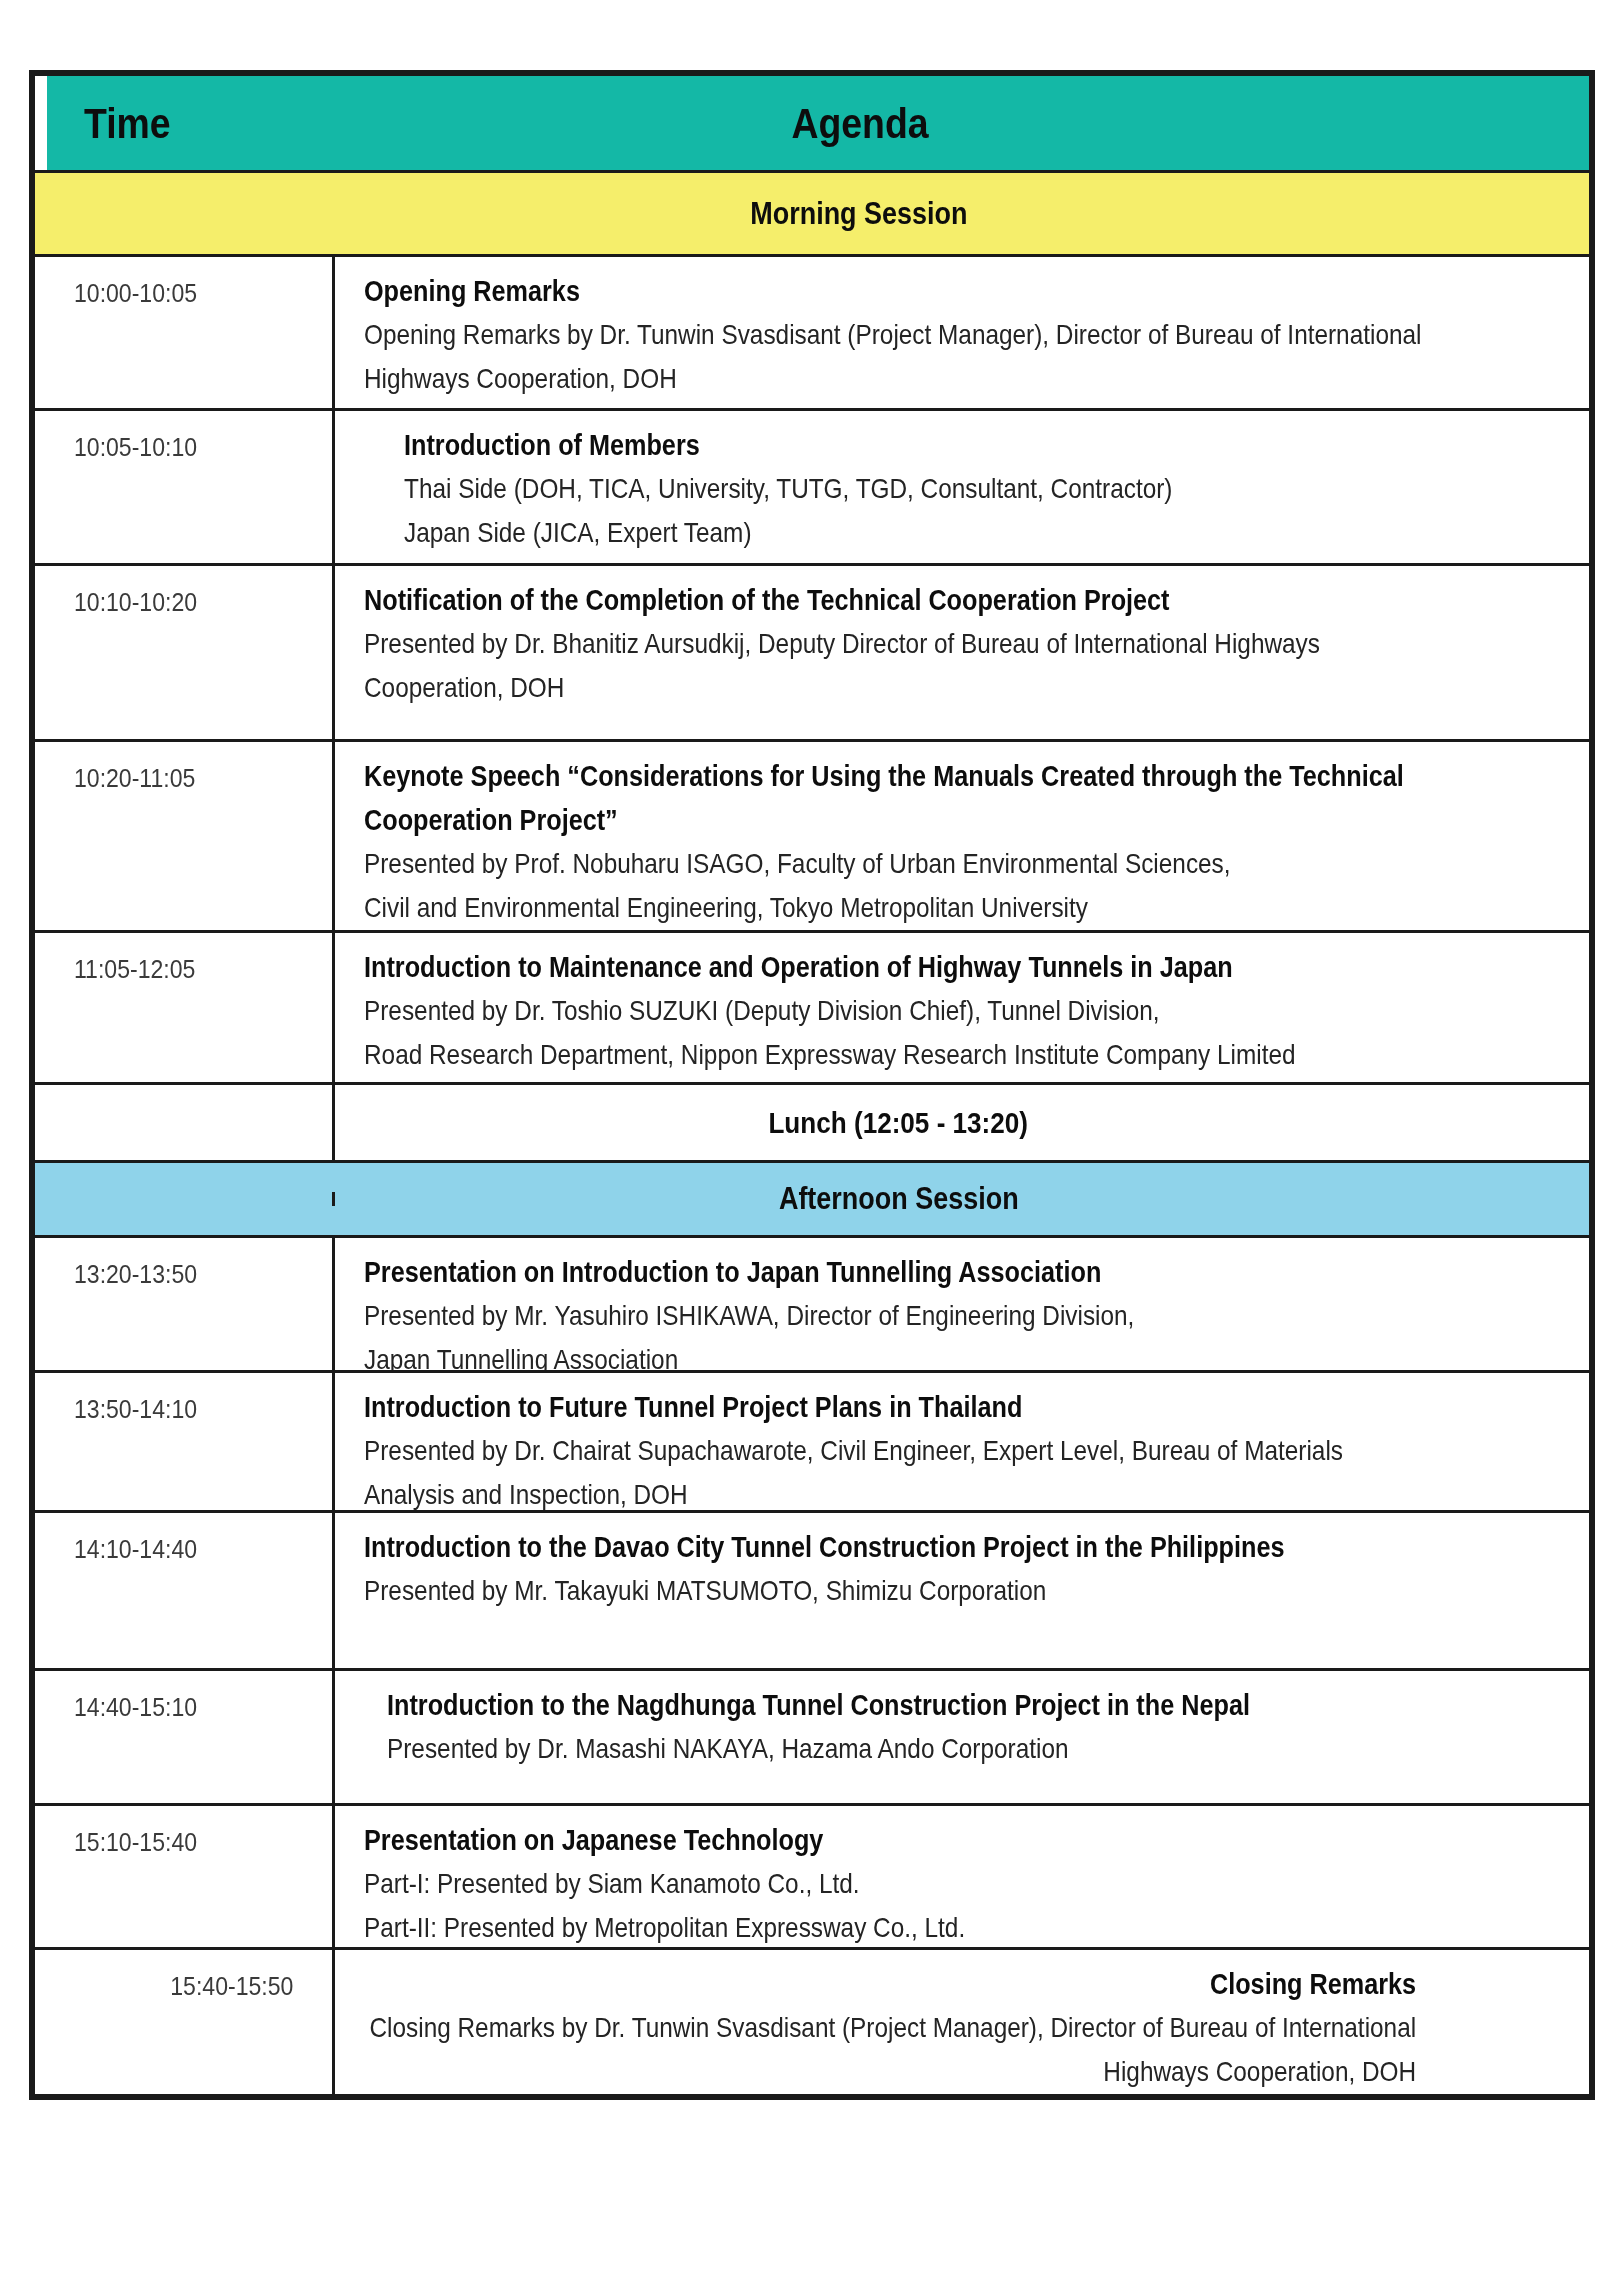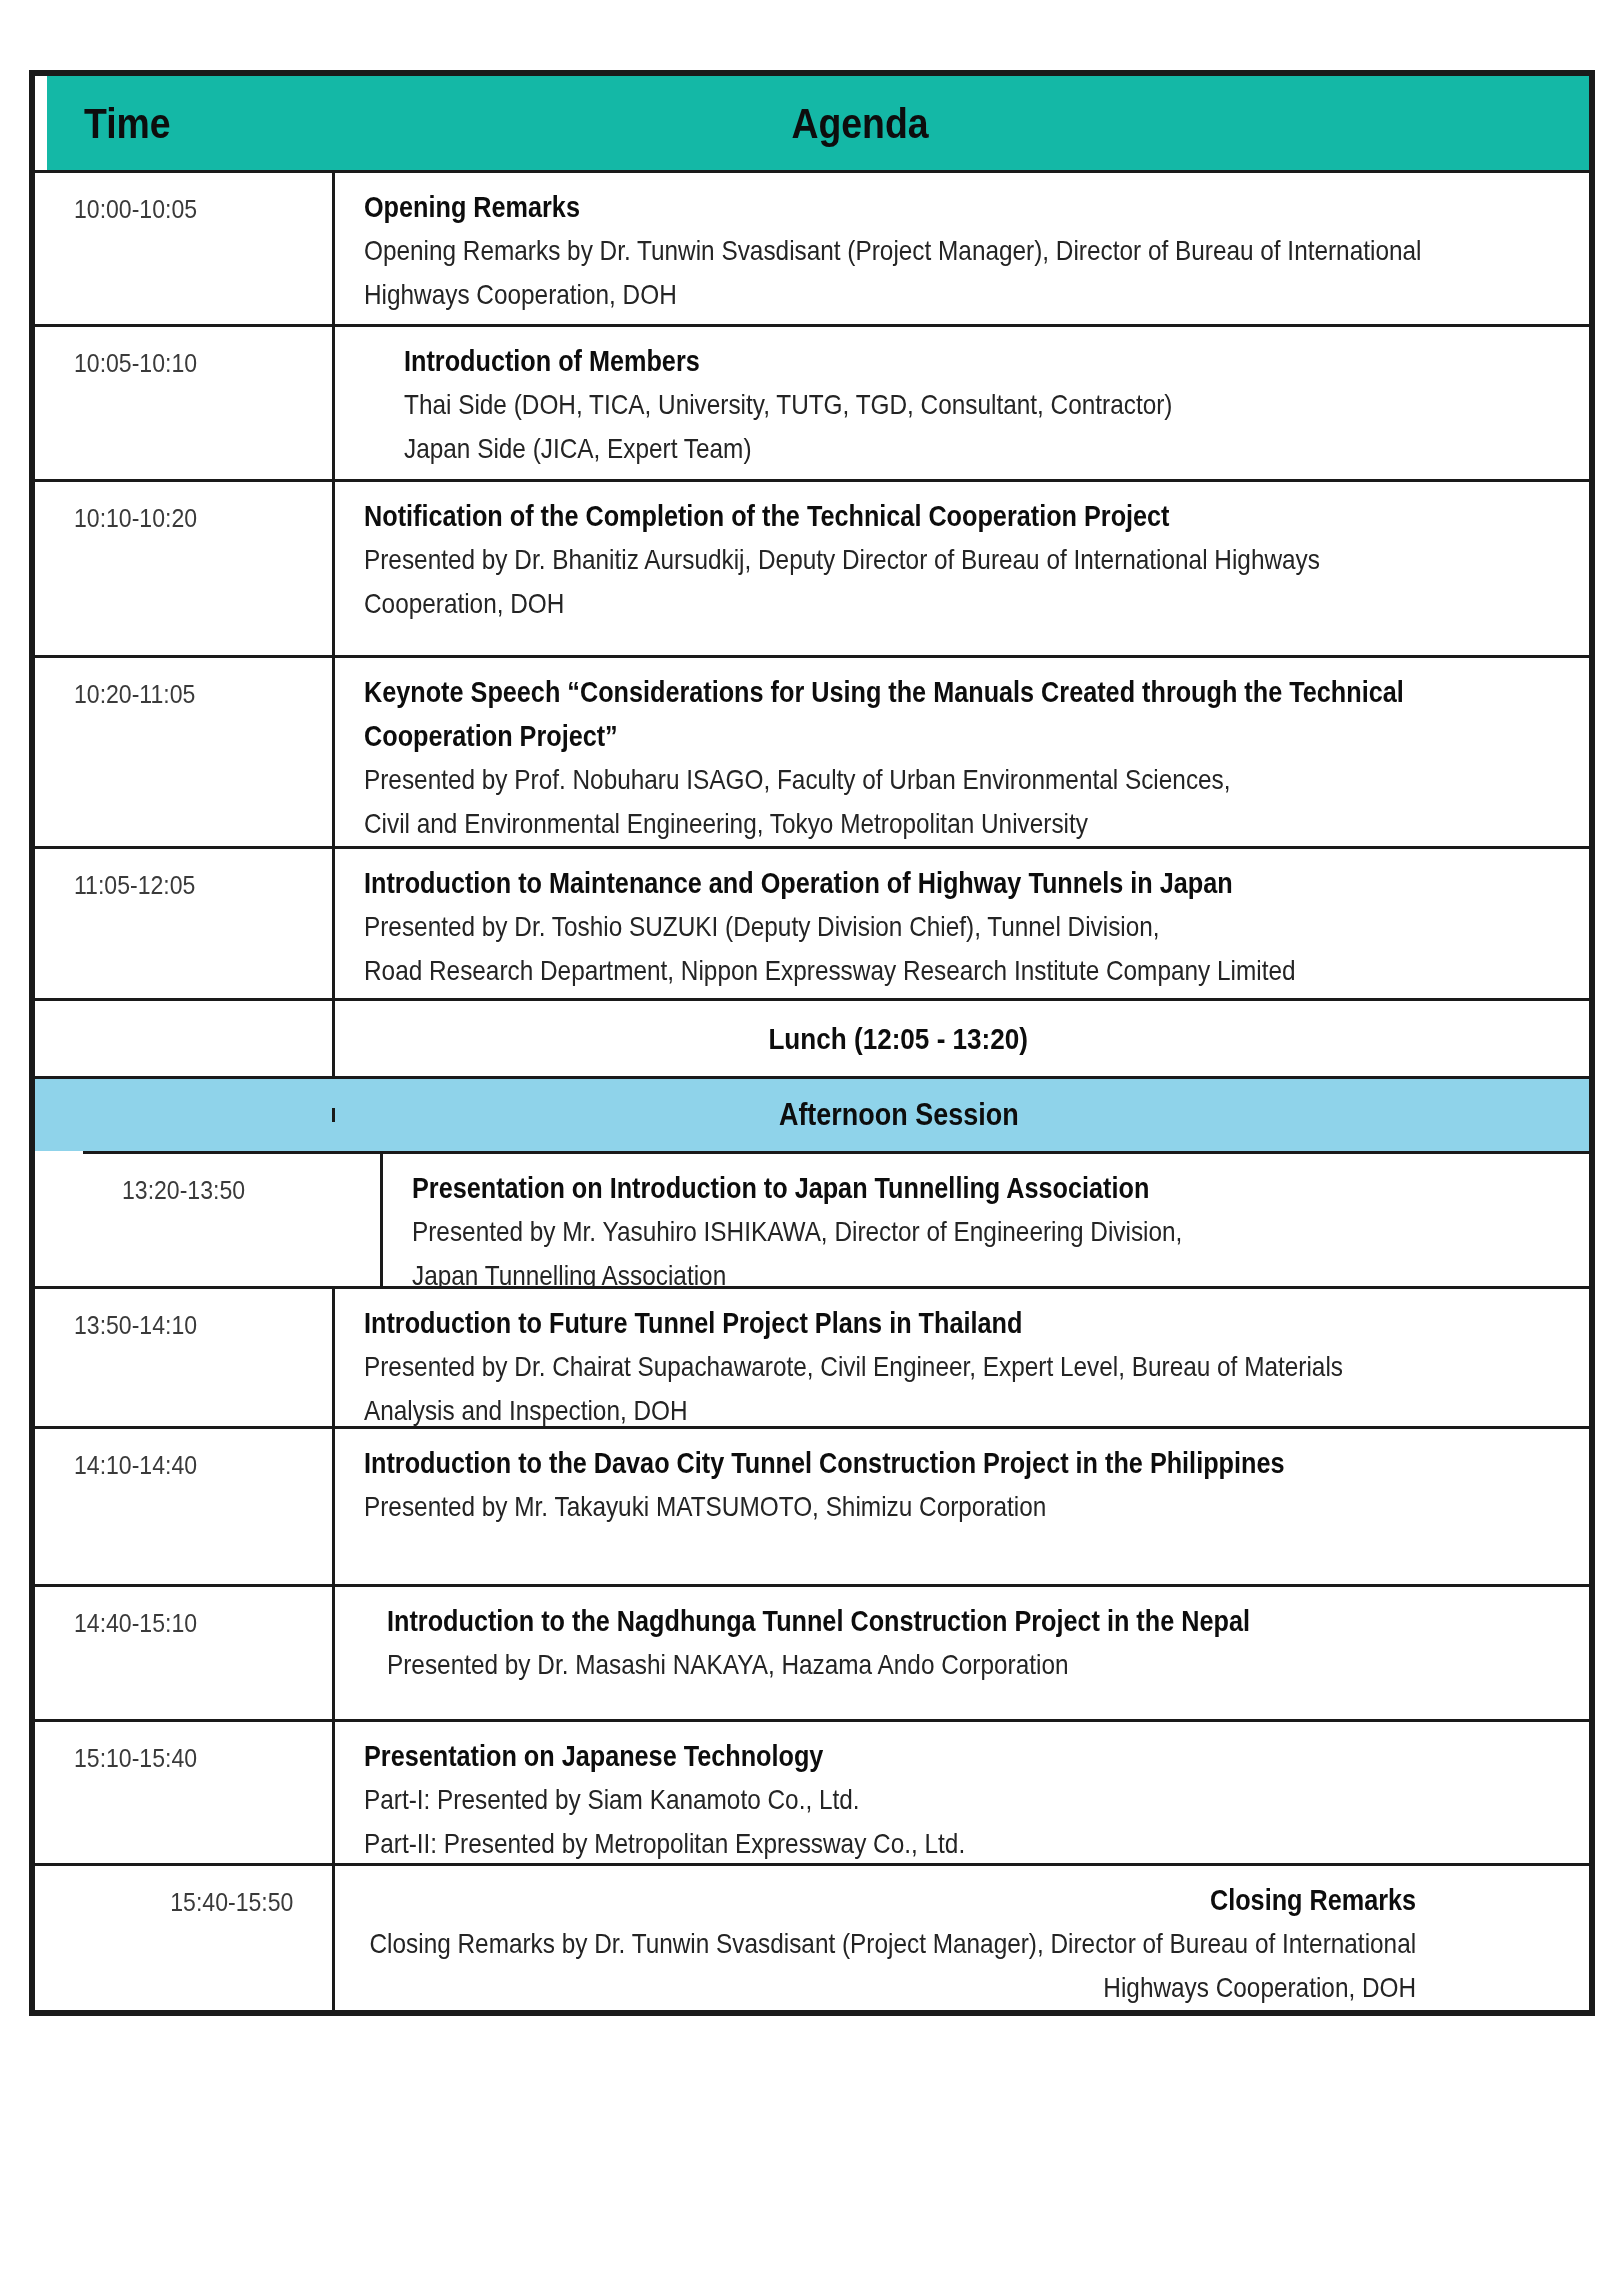--- a/index.html
+++ b/index.html
@@ -17,21 +17,21 @@
     border:6.9px solid var(--line);box-sizing:border-box;background:#ffffff;
   }
   .row{display:flex;border-top:3.9px solid var(--line);box-sizing:border-box;overflow:hidden;}
   .row.first{border-top:0;}
   
   .rh-header{height:94px;}
   .rh-morning{height:84px;}
   .rh-i0{height:154px;} .rh-i1{height:155px;gap:40px;} .rh-i2{height:176px;}
   .rh-i3{height:191px;} .rh-i4{height:152px;}
   .rh-lunch{height:78px;} .rh-afternoon{height:75px;}
-  .rh-i5{height:135px;margin-left:48px;} .rh-i6{height:140px;} .rh-i7{height:158px;}
+  .rh-i5{height:135px;} .rh-i6{height:140px;} .rh-i7{height:158px;}
   .rh-i8{height:135px;gap:23px;} .rh-i9{height:144px;} .rh-i10{height:147px;text-align:right;}
 
   
   .header-row{position:relative;}
   .header-time{
     position:absolute;left:37px;top:50%;transform:translateY(-50%) scaleX(0.87);
     transform-origin:0 50%;font-size:43px;font-weight:bold;white-space:nowrap;
   }
   .header-agenda{
     position:absolute;left:calc(50% + 42px);top:50%;
@@ -79,20 +79,23 @@
 </head>
 <body>
 
 <div class="agenda-table">
 
   <div class="row first rh-header header-row" style="background: #14b8a6; margin-left: 12px;">
     <div class="header-time">Time</div>
     <div class="header-agenda">Agenda</div>
   </div>
 
+  <div class="row rh-morning merged-center" style="background: rgb(245, 238, 107);">
+    <span class="session-label morning-shift">Morning Session</span>
+  </div>
 
   <div class="row rh-i0">
     <div class="time-col">
       <div class="time-text">10:00-10:05</div>
     </div>
     <div class="agenda-col">
       <div class="title-line">Opening Remarks</div>
       <div class="body-line">Opening Remarks by Dr. Tunwin Svasdisant (Project Manager), Director of Bureau of International</div>
       <div class="body-line">Highways Cooperation, DOH</div>
     </div>

